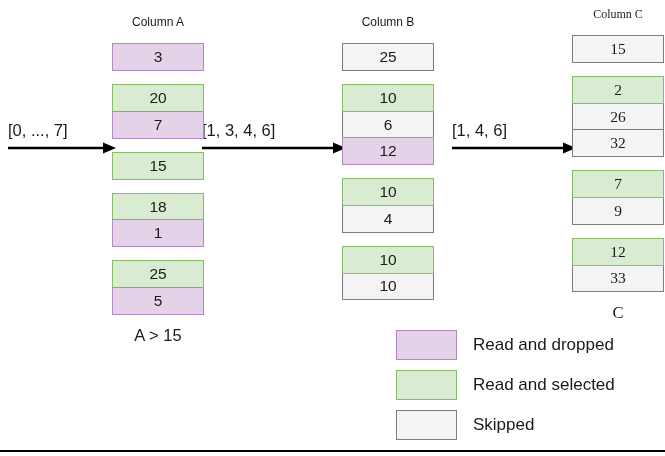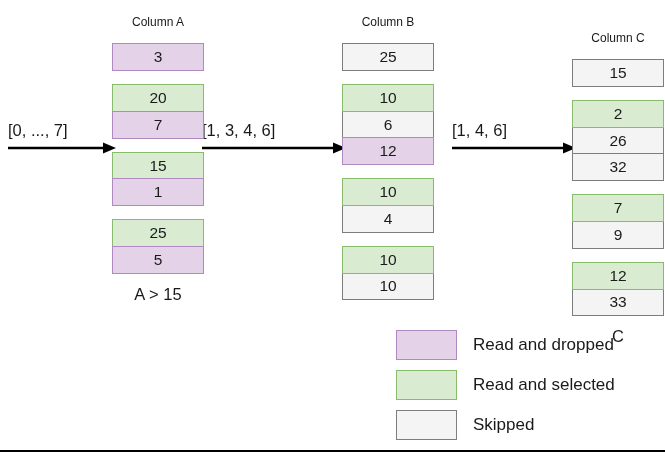--- a/index.html
+++ b/index.html
@@ -19,21 +19,21 @@
     background: #ffffff;
   }
 
   
   .column-group {
     position: absolute;
     width: 92px;
   }
   #col-a { left: 112px; top: 12px; }
   #col-b { left: 342px; top: 12px; }
-  #col-c { left: 572px; top: 28px; }
+  #col-c { left: 572px; top: 4px; font-family: Liberation Serif, serif; }
 
   .column-title {
     text-align: center;
     font-size: 12px;
     color: #1a1a1a;
     line-height: 20px;
     height: 24px;
     white-space: nowrap;
   }
 
@@ -148,20 +148,21 @@
 
 <div id="stage">
 
   <div class="column-group" id="col-a">
     <div class="column-title">Column A</div>
     <div class="column-stack">
       <div class="cell dropped">3</div>
       <div class="cell selected">20</div>
       <div class="cell dropped">7</div>
       <div class="cell selected">15</div>
+      <div class="cell selected">18</div>
       <div class="cell dropped">1</div>
       <div class="cell selected">25</div>
       <div class="cell dropped">5</div>
     </div>
     <div class="column-footer">A &gt; 15</div>
   </div>
 
   <div class="column-group" id="col-b">
     <div class="column-title">Column B</div>
     <div class="column-stack">

